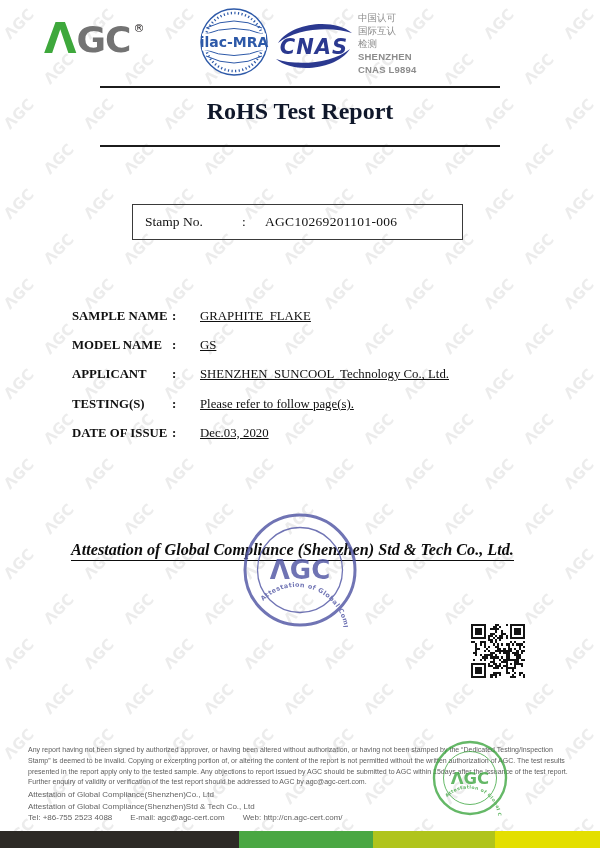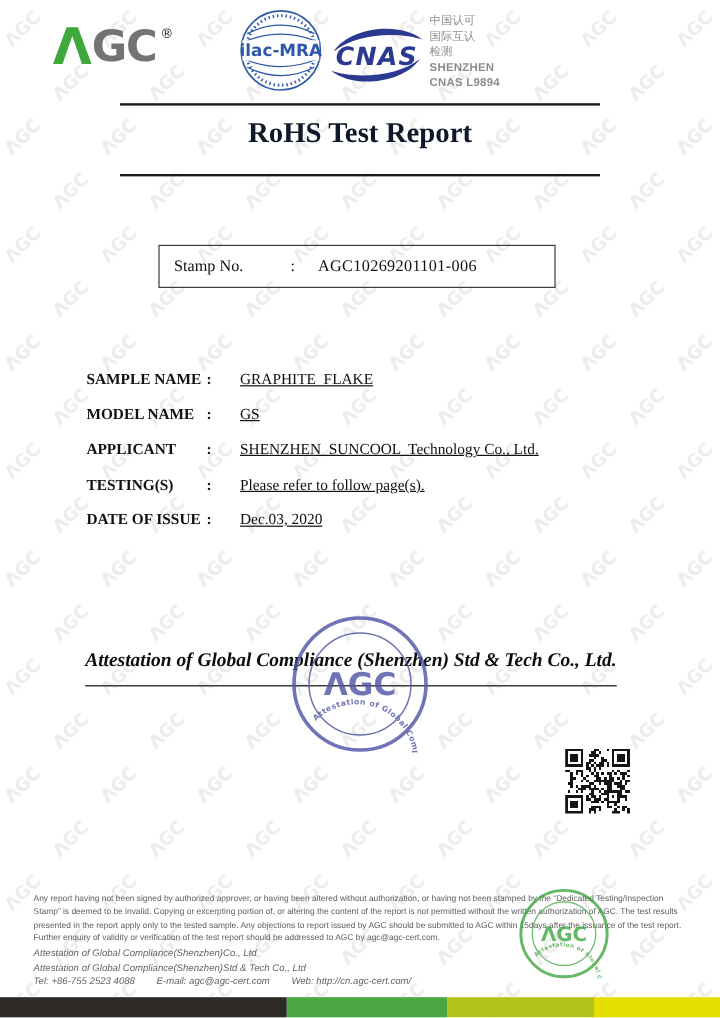--- a/index.html
+++ b/index.html
@@ -34,31 +34,31 @@
   #report-box .rb-colon { width:23px; }
   #report-box .rb-value { letter-spacing:0.3px; }
 
   #fields { position:absolute; left:72px; top:302px; width:470px; }
   .field-row { display:flex; height:29.2px; align-items:center; font-size:12.8px; color:#111; }
   .fl { width:100px; font-weight:bold; }
   .fc { width:28px; font-weight:bold; }
   .fv { white-space:pre;text-decoration:underline; }
 
   #attestation { position:absolute; left:71px; top:541px; width:470px; font-size:16.2px; font-weight:bold; font-style:italic; color:#0d0d0d; white-space:nowrap; }
-  #attestation span { border-bottom:1.6px solid #0d0d0d; padding-bottom:12px; }
+  #attestation span { border-bottom:1.6px solid #0d0d0d; padding-bottom:1px; }
 
   #stamp-blue { position:absolute; left:243px; top:513px; width:114px; height:114px; z-index:3; opacity:0.82; }
   #stamp-green { position:absolute; left:432px; top:740px; width:76px; height:76px; z-index:3; opacity:0.78; }
 
   #qr { position:absolute; left:471px; top:624px; width:54px; height:54px; z-index:2; }
 
   #disclaimer { position:absolute; left:28px; top:745px; width:552px; font-family:"Liberation Sans", sans-serif; font-size:7px; line-height:10.8px; color:#5d5d5d; }
   #disclaimer div { white-space:nowrap; }
 
-  #footer-co { position:absolute; left:28px; top:789px; font-family:"Liberation Sans", sans-serif; font-size:8px; line-height:11.6px; color:#636363;font-style:italic; }
+  #footer-co { position:absolute; left:28px; top:789px; font-family:"Liberation Sans", sans-serif; font-size:8px; line-height:11.6px; color:#636363; }
   #footer-contact { display:flex; gap:18px; }
 
   #color-bar { position:absolute; left:0; top:831px; width:600px; height:17px; display:flex; z-index:2; }
   #color-bar div { height:100%; }
 
   svg text { user-select:none; }
 </style>
 </head>
 <body>
 

